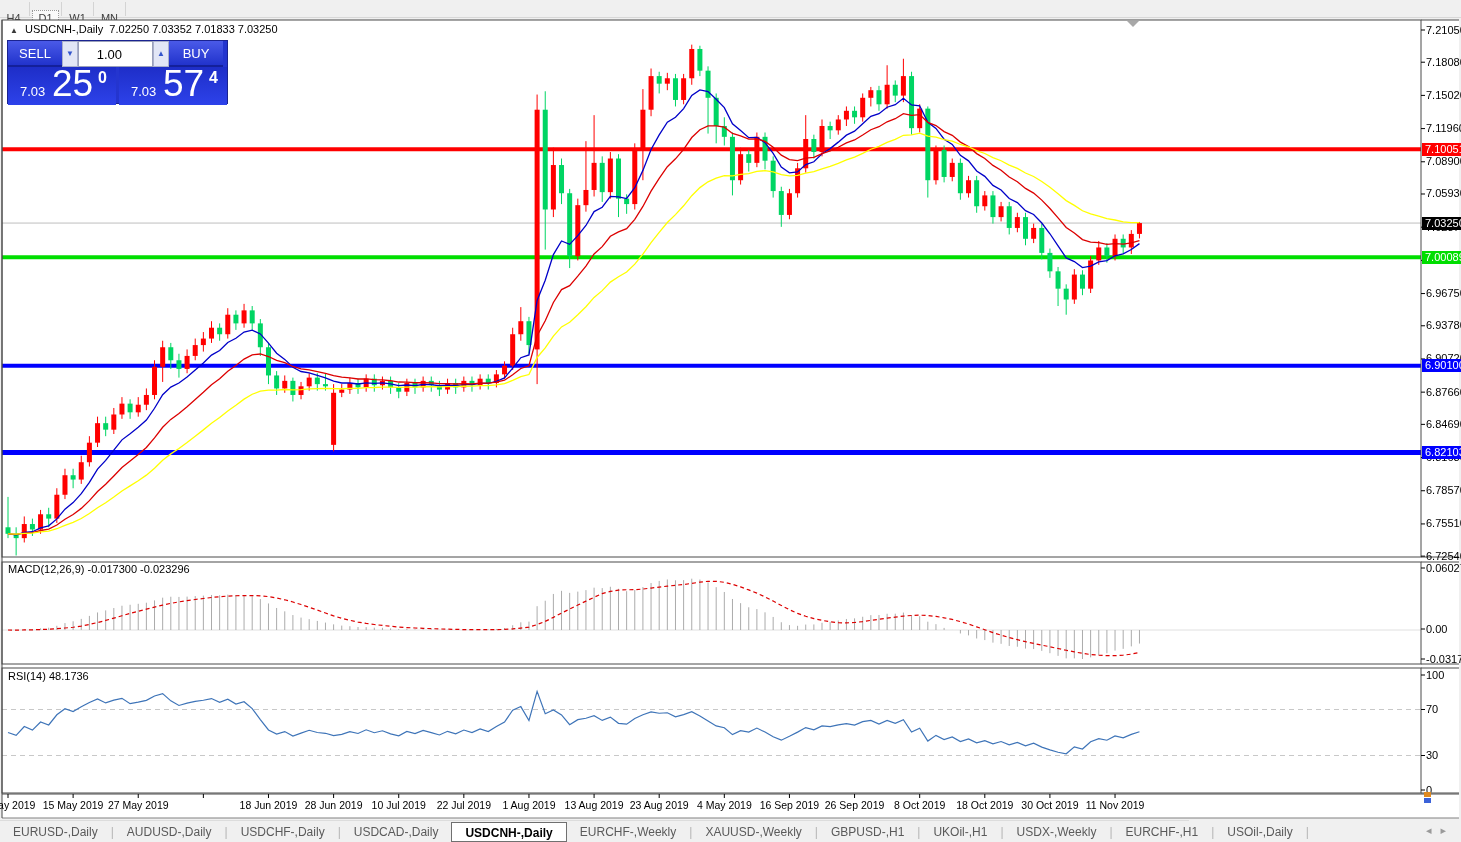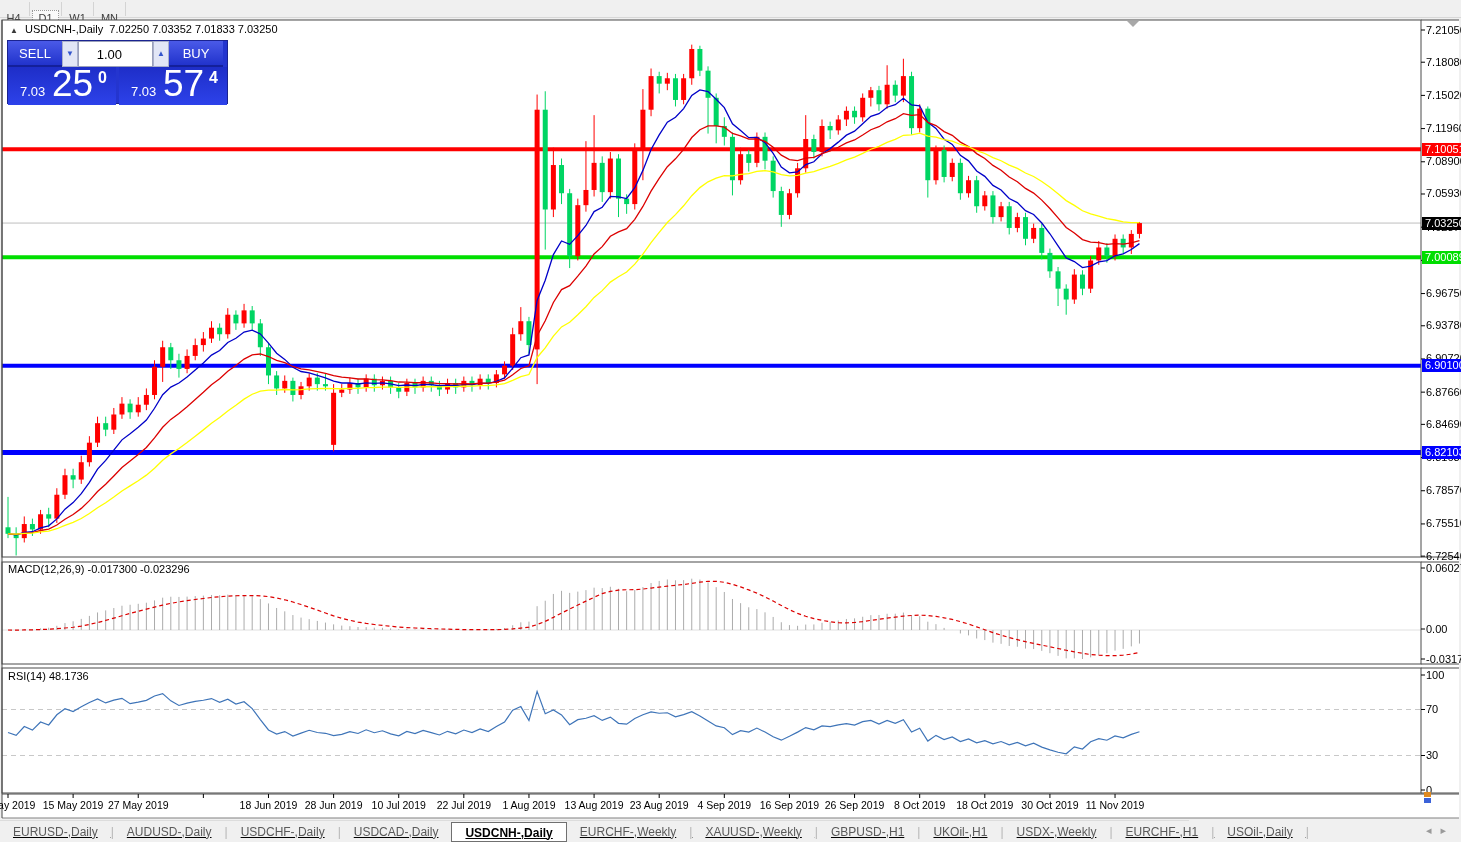--- a/index.html
+++ b/index.html
@@ -44,21 +44,21 @@
   .badge { position:absolute; left:1422px; width:46px; height:13px; font-size:11px; line-height:13px;
            padding-left:3px; color:#fff; z-index:4; }
   .paneLbl { position:absolute; left:8px; font-size:11px; color:#000; z-index:3; }
   .xtick { position:absolute; width:84px; text-align:center; font-size:10.5px; color:#000; top:799px; }
 
   
   .splitter { position:absolute; left:2px; width:1457px; height:5px; z-index:4; cursor:row-resize; }
 
   
   #tabbar { position:absolute; left:0; top:820px; width:1189px; height:22px; background:#f0f0f0;
-            border-top:1px solid #dcdcdc; display:flex; align-items:center; font-size:12px;text-decoration:underline; }
+            border-top:1px solid #dcdcdc; display:flex; align-items:center; font-size:12px; }
   .tab { padding:2px 13px; color:#5a5a5a; height:20px; line-height:17px; cursor:pointer; }
   .tab.active { background:#fff; border:1px solid #707070; color:#000; font-weight:bold; }
   .tabsep { color:#b4b4b4; }
   #tabnav { position:absolute; right:6px; top:824px; color:#9a9a9a; font-size:11px;
             letter-spacing:9px; cursor:pointer; }
 
   #cornericon { position:absolute; left:1424px; top:792px; width:7px; height:11px; z-index:5; }
   #cornericon .a { width:7px; height:5px; background:#e08a20; }
   #cornericon .b { width:7px; height:5px; background:#3b62d9; margin-top:1px; }
 </style>
@@ -655,21 +655,21 @@
       <div class="xtick" style="left: 31.12px;">15 May 2019</div>
       <div class="xtick" style="left: 96.24px;">27 May 2019</div>
       <div class="xtick" style="left: 161.36px; margin-top: 32px;">6 Jun 2019</div>
       <div class="xtick" style="left: 226.48px;">18 Jun 2019</div>
       <div class="xtick" style="left: 291.6px;">28 Jun 2019</div>
       <div class="xtick" style="left: 356.72px;">10 Jul 2019</div>
       <div class="xtick" style="left: 421.84px;">22 Jul 2019</div>
       <div class="xtick" style="left: 486.96px;">1 Aug 2019</div>
       <div class="xtick" style="left: 552.08px;">13 Aug 2019</div>
       <div class="xtick" style="left: 617.2px;">23 Aug 2019</div>
-      <div class="xtick" style="left: 682.32px;">4 Sep 2019</div>
+      <div class="xtick" style="left: 682.32px;">4 May 2019</div>
       <div class="xtick" style="left: 747.44px;">16 Sep 2019</div>
       <div class="xtick" style="left: 812.56px;">26 Sep 2019</div>
       <div class="xtick" style="left: 877.68px;">8 Oct 2019</div>
       <div class="xtick" style="left: 942.8px;">18 Oct 2019</div>
       <div class="xtick" style="left: 1007.92px;">30 Oct 2019</div>
       <div class="xtick" style="left: 1073.04px;">11 Nov 2019</div>
     </div>
 
   <div class="splitter" style="top:556px"></div>
   <div class="splitter" style="top:663px"></div>

